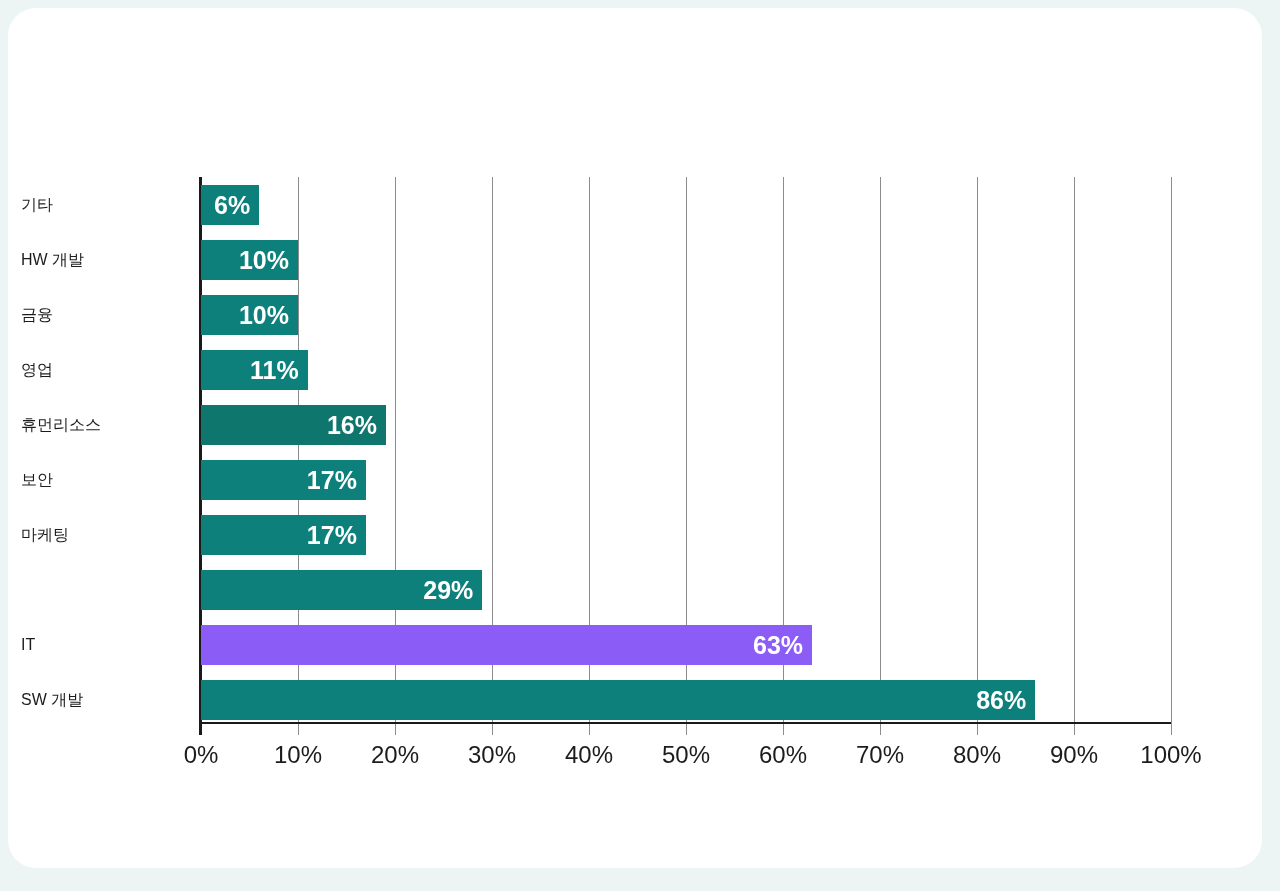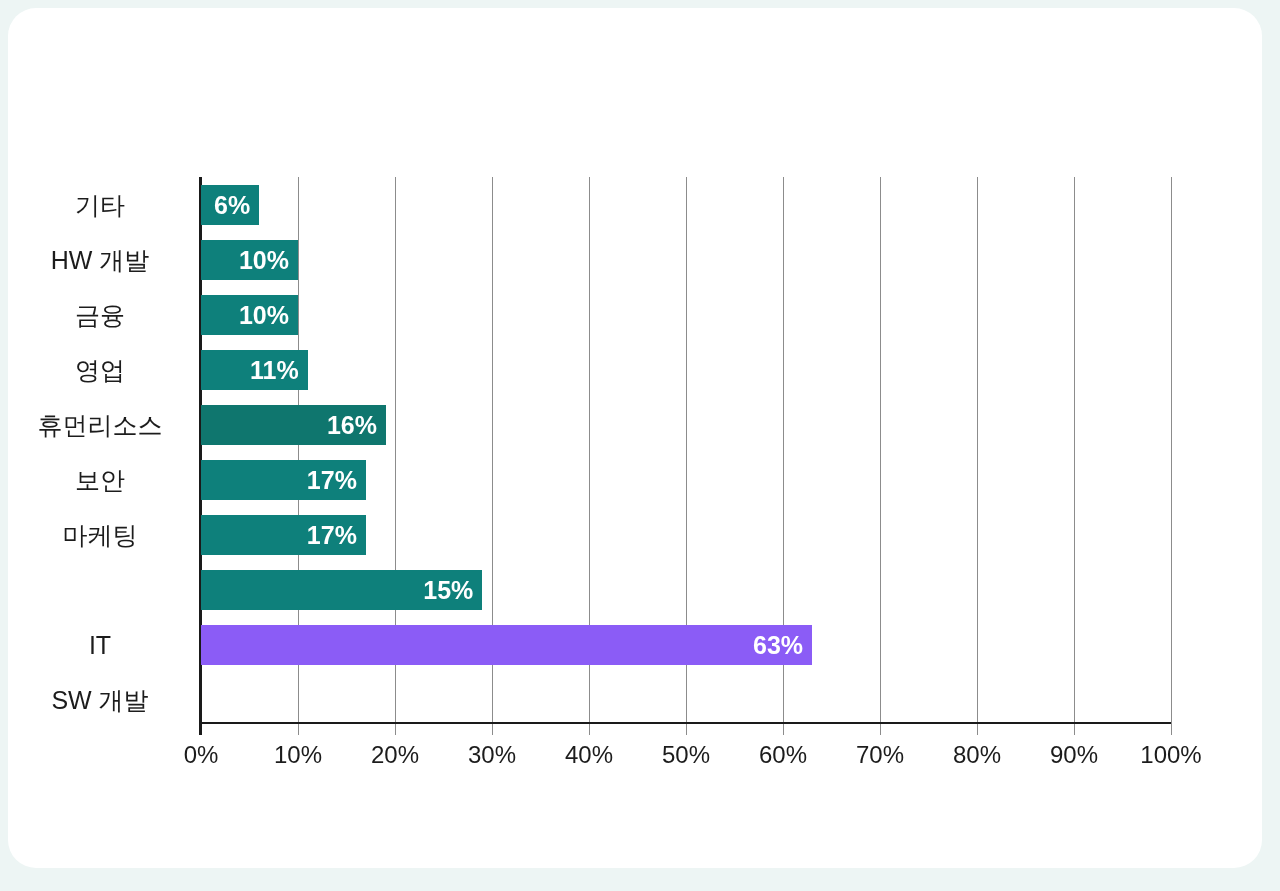--- a/index.html
+++ b/index.html
@@ -85,23 +85,23 @@
     width: 100%;
   }
 
   .cat-label {
     position: absolute;
     right: 100%;
     top: 0;
     width: 180px;
     height: 40px;
     line-height: 40px;
-    text-align: center;
+    text-align: left;
     padding-right: 22px;
-    font-size: 25px;
+    font-size: 16px;
     color: #1c1c1c;
     white-space: nowrap;
   }
 
   .bar {
     position: absolute;
     left: 0;
     top: 0;
     height: 40px;
     background: #0e807b;
@@ -206,31 +206,34 @@
             </div>
           </div>
           <div class="row" style="top: 346px;">
             <div class="cat-label">마케팅</div>
             <div class="bar" style="width: 164.9px; background: rgb(14, 128, 123);">
               <span class="bar-value">17%</span>
             </div>
           </div>
           <div class="row" style="top: 401px;">
             <div class="bar" style="width: 281.3px; background: rgb(14, 128, 123);">
-              <span class="bar-value">15%</span>
+              <span class="bar-value">29%</span>
             </div>
           </div>
           <div class="row" style="top: 456px;">
             <div class="cat-label">IT</div>
             <div class="bar" style="width: 611.1px; background: #8b5cf6;">
               <span class="bar-value">63%</span>
             </div>
           </div>
           <div class="row" style="top: 511px;">
             <div class="cat-label">SW 개발</div>
+            <div class="bar" style="width: 834.2px; background: rgb(14, 128, 123);">
+              <span class="bar-value">86%</span>
+            </div>
           </div>
         </div>
 
       <div id="xticklabels">
           <div class="xtick-label" style="left: 0px;">0%</div>
           <div class="xtick-label" style="left: 97px;">10%</div>
           <div class="xtick-label" style="left: 194px;">20%</div>
           <div class="xtick-label" style="left: 291px;">30%</div>
           <div class="xtick-label" style="left: 388px;">40%</div>
           <div class="xtick-label" style="left: 485px;">50%</div>

